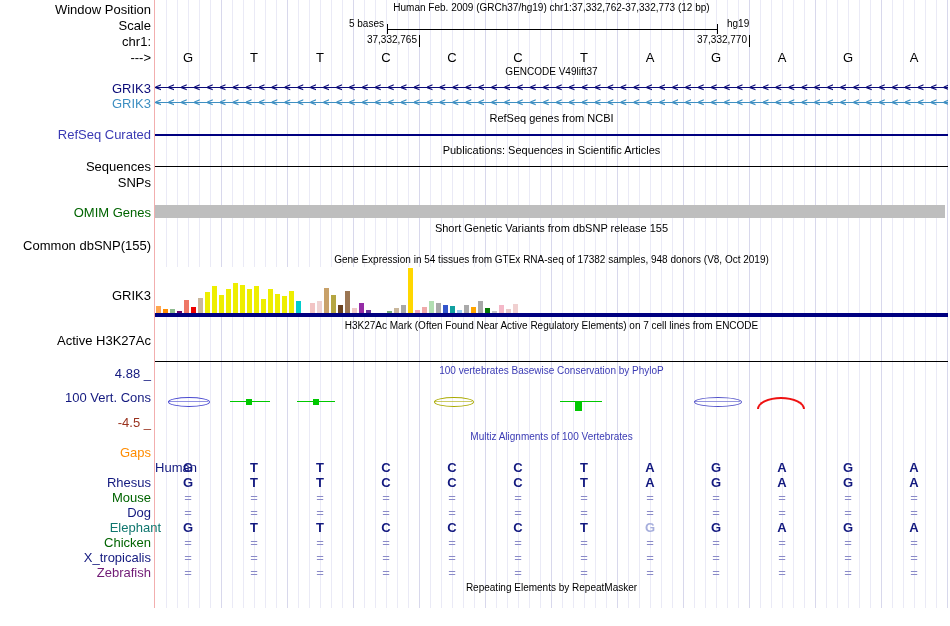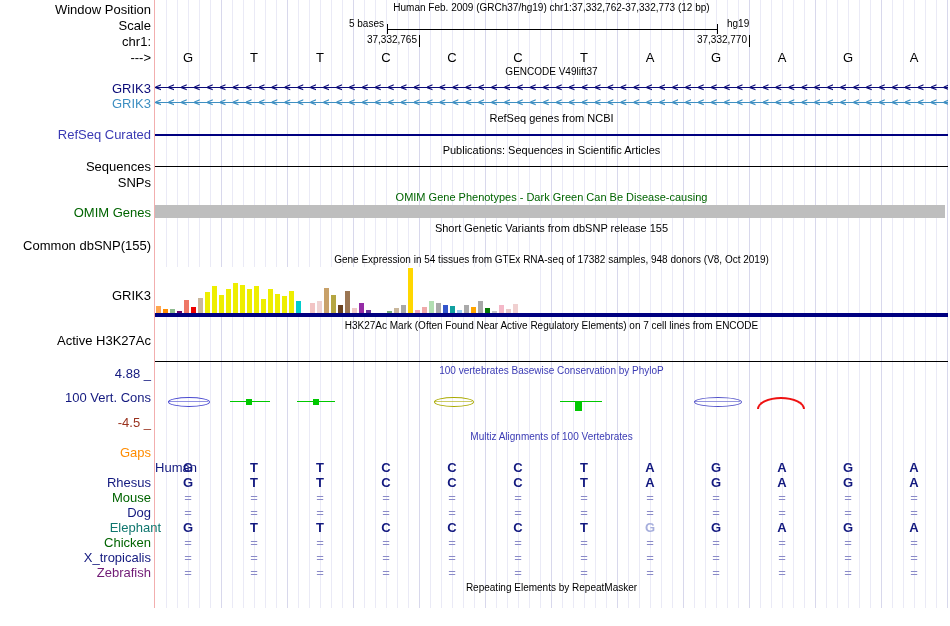--- a/index.html
+++ b/index.html
@@ -159,21 +159,20 @@
   <div class="ctitle t11" style="top:112px;z-index:3;">RefSeq genes from NCBI</div>
   <div class="lbl blue" style="top:127px;">RefSeq Curated</div>
   <div class="hline" style="top:134px;left:155px;width:793px;height:2px;background:#000080;"></div>
 
   <div class="ctitle t11" style="top:144px;z-index:3;">Publications: Sequences in Scientific Articles</div>
   <div class="lbl" style="top:159px;">Sequences</div>
   <div class="hline" style="top:166px;left:155px;width:793px;height:1px;background:#000;"></div>
 
   <div class="lbl" style="top:175px;">SNPs</div>
 
-  <div class="ctitle t11 green" style="top:191px;z-index:3;">OMIM Gene Phenotypes - Dark Green Can Be Disease-causing</div>
   <div class="lbl green" style="top:205px;">OMIM Genes</div>
   <div class="hline" style="top:205px;left:155px;width:790px;height:13px;background:#BEBEBE;"></div>
 
   <div class="ctitle t11" style="top:222px;z-index:3;">Short Genetic Variants from dbSNP release 155</div>
   <div class="lbl" style="top:238px;">Common dbSNP(155)</div>
 
   <div class="ctitle t13" style="top:254px;z-index:3;">Gene Expression in 54 tissues from GTEx RNA-seq of 17382 samples, 948 donors (V8, Oct 2019)</div>
   <div class="abs" style="top:267px;left:155px;width:380px;height:46px;background:#fff;z-index:2;"></div>
   <div class="lbl" style="top:288px;z-index:3;">GRIK3</div>
   <div id="gtex-bars">

